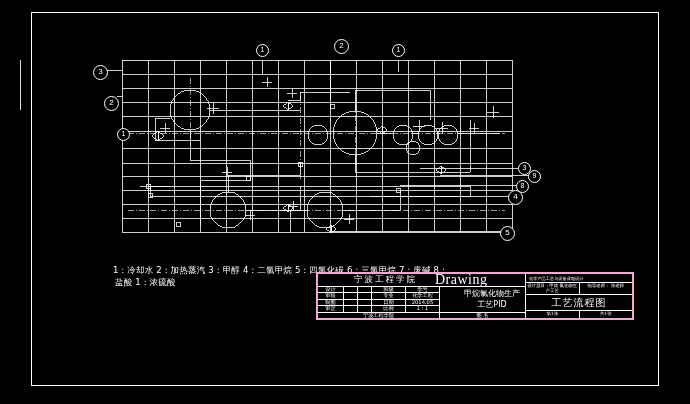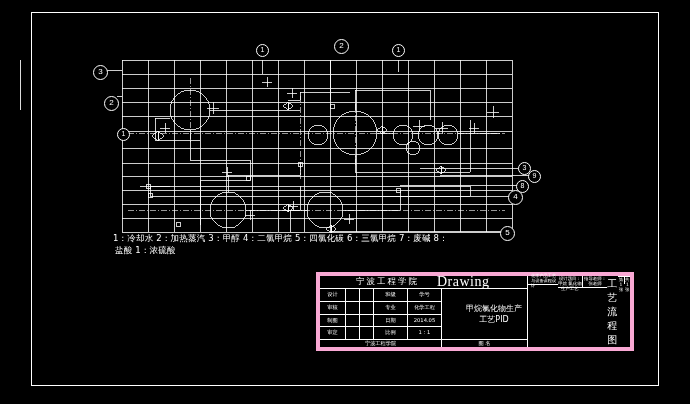--- a/index.html
+++ b/index.html
@@ -14,31 +14,31 @@
 
   
   #pid{position:absolute;left:0;top:0;width:690px;height:404px;}
 
   
   .bub{position:absolute;width:13px;height:13px;border:1px solid #fff;border-radius:50%;
        color:#fff;font-size:8px;line-height:12px;text-align:center;
        font-family:"Liberation Sans",sans-serif;background:#000;}
 
   
-  #legend{position:absolute;left:113px;top:232px;width:400px;color:#fff;
+  #legend{position:absolute;left:113px;top:264px;width:400px;color:#fff;
           font-size:8.5px;line-height:12px;letter-spacing:.2px;
           font-family:"DejaVu Sans",sans-serif;}
   #legend .l2{padding-left:2px;}
 
   
-  #titleblock{position:absolute;left:316px;top:272px;width:318px;height:79px;
-              border:4px solid #f9a8d4;box-sizing:border-box;display:flex;}
+  #titleblock{position:absolute;left:316px;top:272px;width:318px;height:48px;
+              border:2px solid #f9a8d4;box-sizing:border-box;display:flex;}
   #tb-left{width:208px;border-right:1px solid #fff;box-sizing:border-box;
            display:flex;flex-direction:column;}
-  #tb-right{flex:1;display:flex;flex-direction:row;}
+  #tb-right{flex:1;display:flex;flex-direction:column;}
 
   .tb-row{display:flex;border-bottom:1px solid #fff;box-sizing:border-box;}
   .tb-row:last-child{border-bottom:none;}
   .tb-cell{box-sizing:border-box;border-right:1px solid #fff;
            font-size:5.2px;line-height:1.05;color:#fff;text-align:center;
            display:flex;align-items:center;justify-content:center;
            font-family:"DejaVu Sans",sans-serif;overflow:hidden;}
   .tb-cell:last-child{border-right:none;}
 
   #tb-school{height:13px;display:flex;align-items:center;

